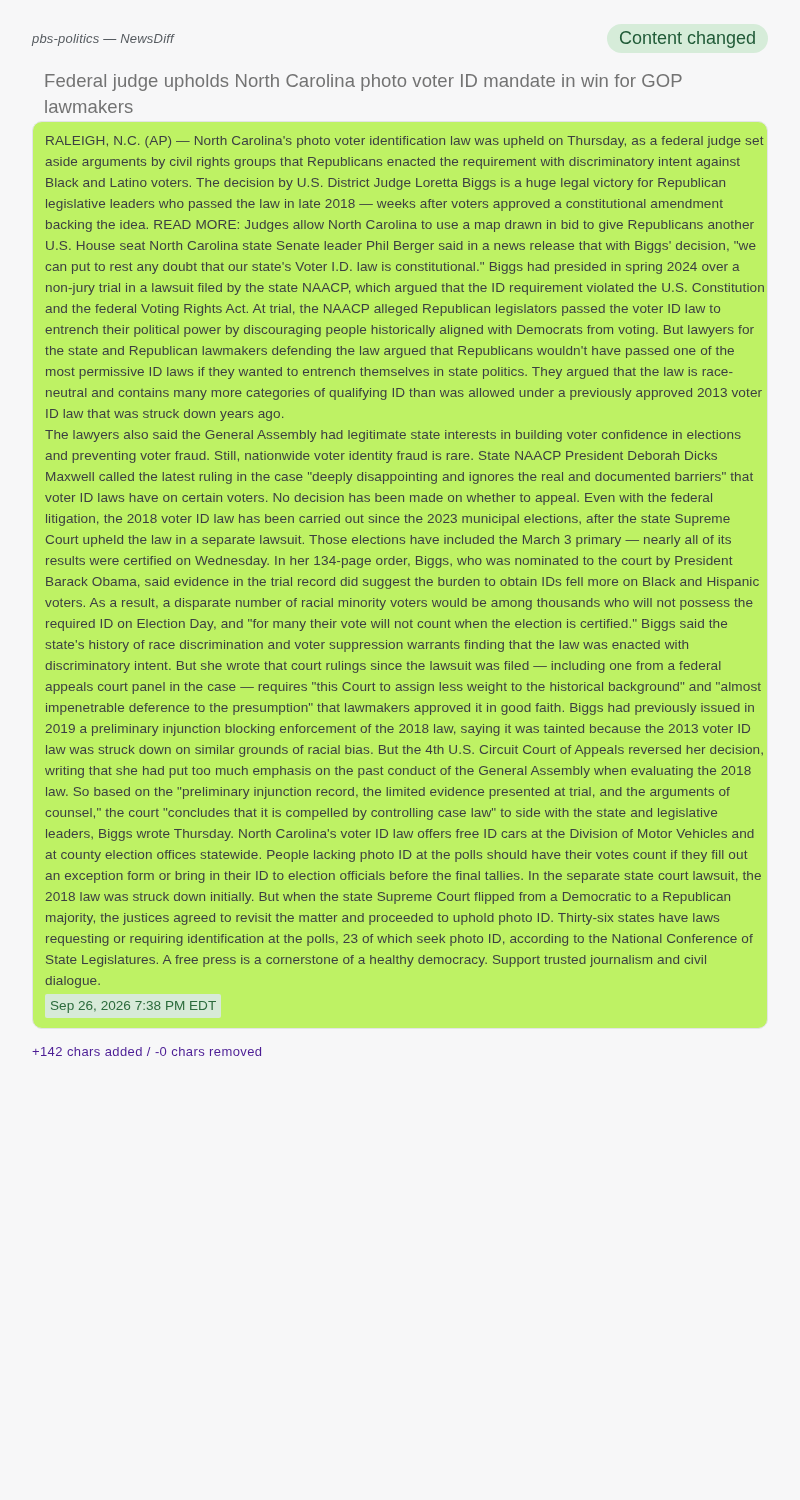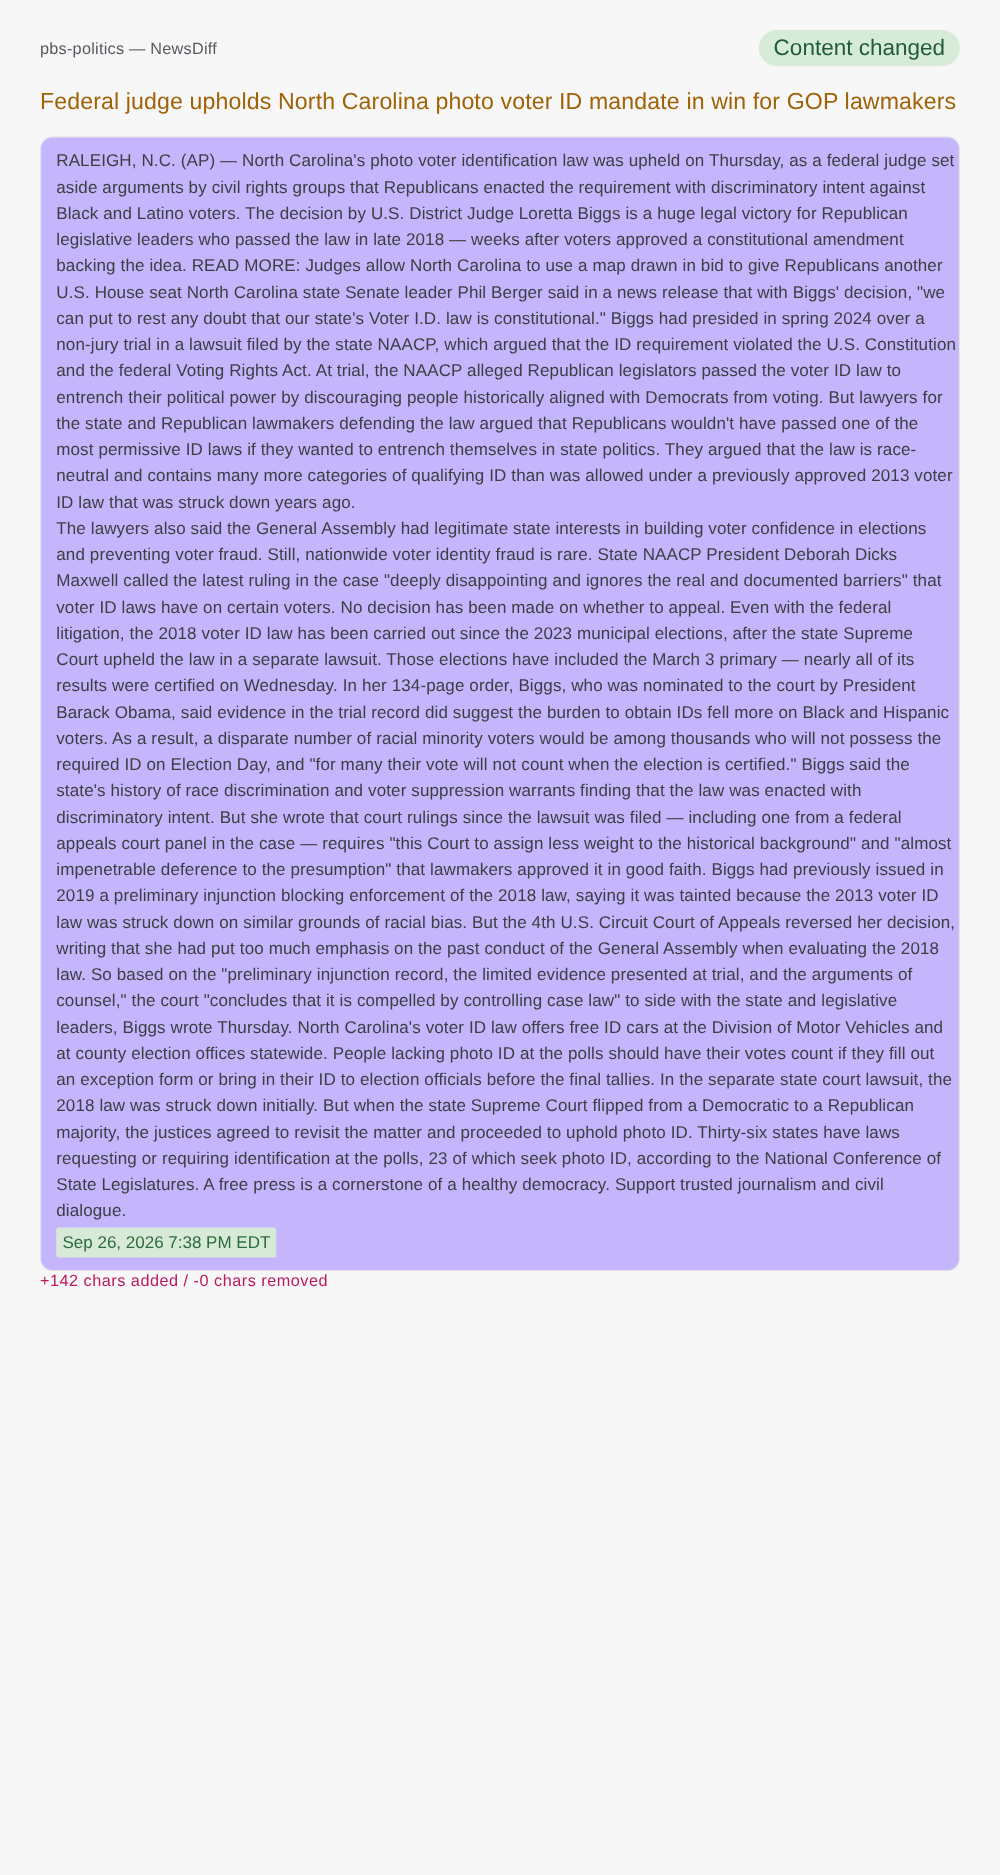--- a/index.html
+++ b/index.html
@@ -17,41 +17,41 @@
   }
   .header-row {
     display: flex;
     align-items: center;
     justify-content: space-between;
   }
   .source {
     color: #565b60;
     font-size: 13px;
     letter-spacing: 0.2px;
+    font-style: italic;
   }
   .badge {
     background: #d6ecd9;
     color: #215b38;
     font-size: 18px;
     line-height: 1;
     padding: 5px 12px 6px;
     border-radius: 999px;
     white-space: nowrap;
   }
   .title {
-    margin: 15px 0 0 0;
+    margin: 15px 0 0 12px;
     font-size: 18.5px;
     font-weight: 400;
-    color: #a16207;
+    color: #737373;
     line-height: 1.42;
     letter-spacing: 0.1px;
   }
   .card {
-    margin-top: 15px;
-    background: #c4b5fd;
+    background: #bef264;
     border: 1px solid #e3e4e6;
     border-radius: 10px;
     padding: 8px 1px 10px 12px;
     box-sizing: border-box;
   }
   .seg {
     display: block;
     font-size: 13.6px;
     line-height: 21px;
     color: #3c3f42;
@@ -68,21 +68,22 @@
     display: inline-block;
     background: #d7ead8;
     color: #2c6b3c;
     font-size: 13.6px;
     line-height: 19px;
     padding: 2px 5px 3px;
     border-radius: 2px;
     margin-top: 3px;
   }
   .footer {
-    color: #be185d;
+    margin-top: 15px;
+    color: #4c1d95;
     font-size: 13px;
     letter-spacing: 0.4px;
   }
 </style>
 </head>
 <body>
 
 <div class="page">
 
   <div class="header-row">

